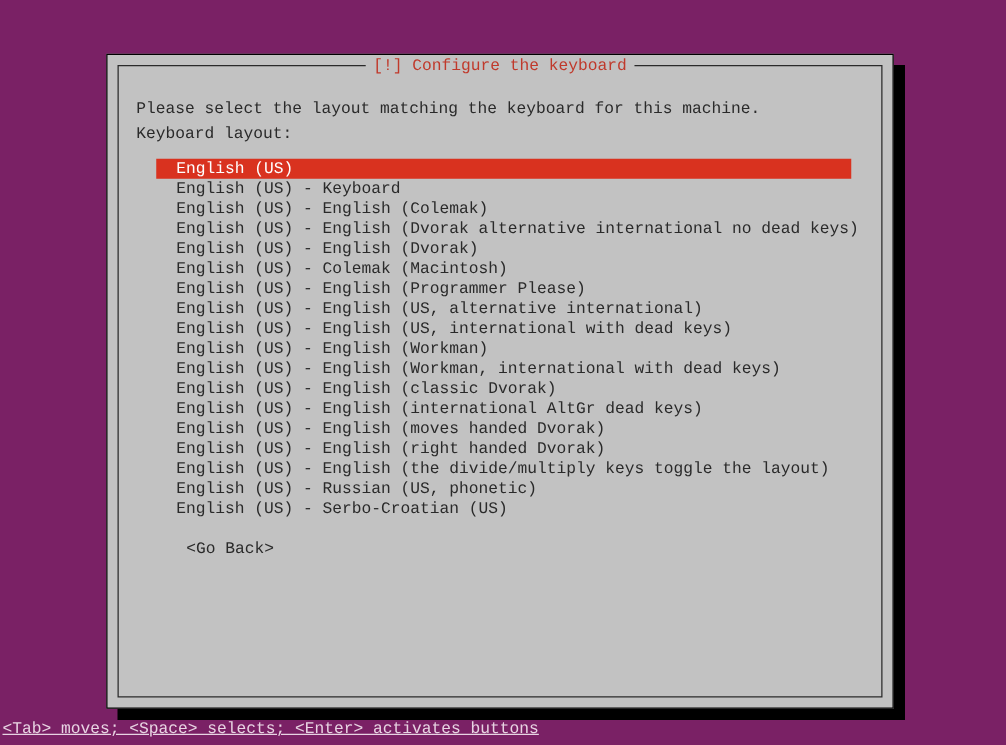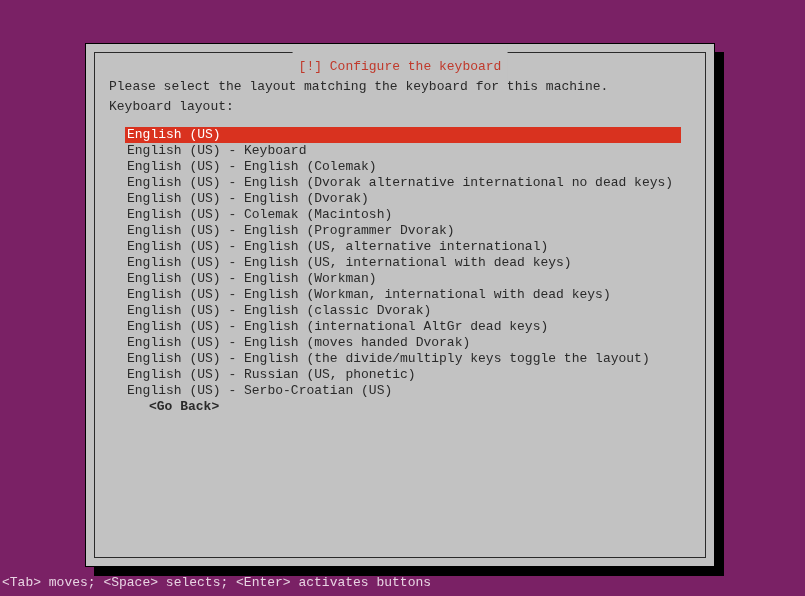--- a/index.html
+++ b/index.html
@@ -37,86 +37,88 @@
       right: 8px;
       bottom: 8px;
       border: 1px solid #2a2a2a;
     }
     .title {
       position: absolute;
       top: -8px;
       left: 50%;
       transform: translateX(-50%);
       background: #c2c2c2;
-      padding: 14px 6px;
+      padding: 0 6px;
       color: #c0392b;
       white-space: nowrap;
     }
     .content {
       position: absolute;
       top: 26px;
       left: 14px;
       right: 14px;
       color: #2a2a2a;
       line-height: 16px;
     }
     .prompt { margin-bottom: 4px; }
     .label { margin-bottom: 12px; }
     .list { margin-left: 16px; }
     .list-item {
-      padding: 0 2px;
+      padding: 0 16px;
       cursor: pointer;
       white-space: nowrap;
       color: #2a2a2a;
     }
     .list-item.selected {
       background: #d9321f;
       color: #fff;
       padding-right: 0;
       width: 556px;
     }
     .go-back {
+      margin-top: 16px;
       margin-left: 40px;
       color: #2a2a2a;
       cursor: pointer;
       display: inline-block;
-      font-weight: bold;
     }
     .footer {
       position: absolute;
       bottom: 6px;
       left: 2px;
       color: #e8d4e3;
+      text-decoration: underline;
     }
   </style>
 </head>
 <body>
 
 <div class="shadow"></div>
 <div class="dialog">
   <div class="inner-border">
     <div class="title">[!] Configure the keyboard</div>
     <div class="content">
       <div class="prompt">Please select the layout matching the keyboard for this machine.</div>
       <div class="label">Keyboard layout:</div>
       <div class="list">
           <div class="list-item selected">English (US)</div>
           <div class="list-item">English (US) - Keyboard</div>
           <div class="list-item">English (US) - English (Colemak)</div>
           <div class="list-item">English (US) - English (Dvorak alternative international no dead keys)</div>
           <div class="list-item">English (US) - English (Dvorak)</div>
           <div class="list-item">English (US) - Colemak (Macintosh)</div>
-          <div class="list-item">English (US) - English (Programmer Dvorak)</div>
+          <div class="list-item">English (US) - English (Programmer Please)</div>
           <div class="list-item">English (US) - English (US, alternative international)</div>
           <div class="list-item">English (US) - English (US, international with dead keys)</div>
           <div class="list-item">English (US) - English (Workman)</div>
           <div class="list-item">English (US) - English (Workman, international with dead keys)</div>
           <div class="list-item">English (US) - English (classic Dvorak)</div>
           <div class="list-item">English (US) - English (international AltGr dead keys)</div>
           <div class="list-item">English (US) - English (moves handed Dvorak)</div>
+          <div class="list-item">English (US) - English (right handed Dvorak)</div>
           <div class="list-item">English (US) - English (the divide/multiply keys toggle the layout)</div>
           <div class="list-item">English (US) - Russian (US, phonetic)</div>
           <div class="list-item">English (US) - Serbo-Croatian (US)</div>
         </div>
       <div class="go-back">&lt;Go Back&gt;</div>
     </div>
   </div>
 </div>
 <div class="footer">&lt;Tab&gt; moves; &lt;Space&gt; selects; &lt;Enter&gt; activates buttons</div>
 

